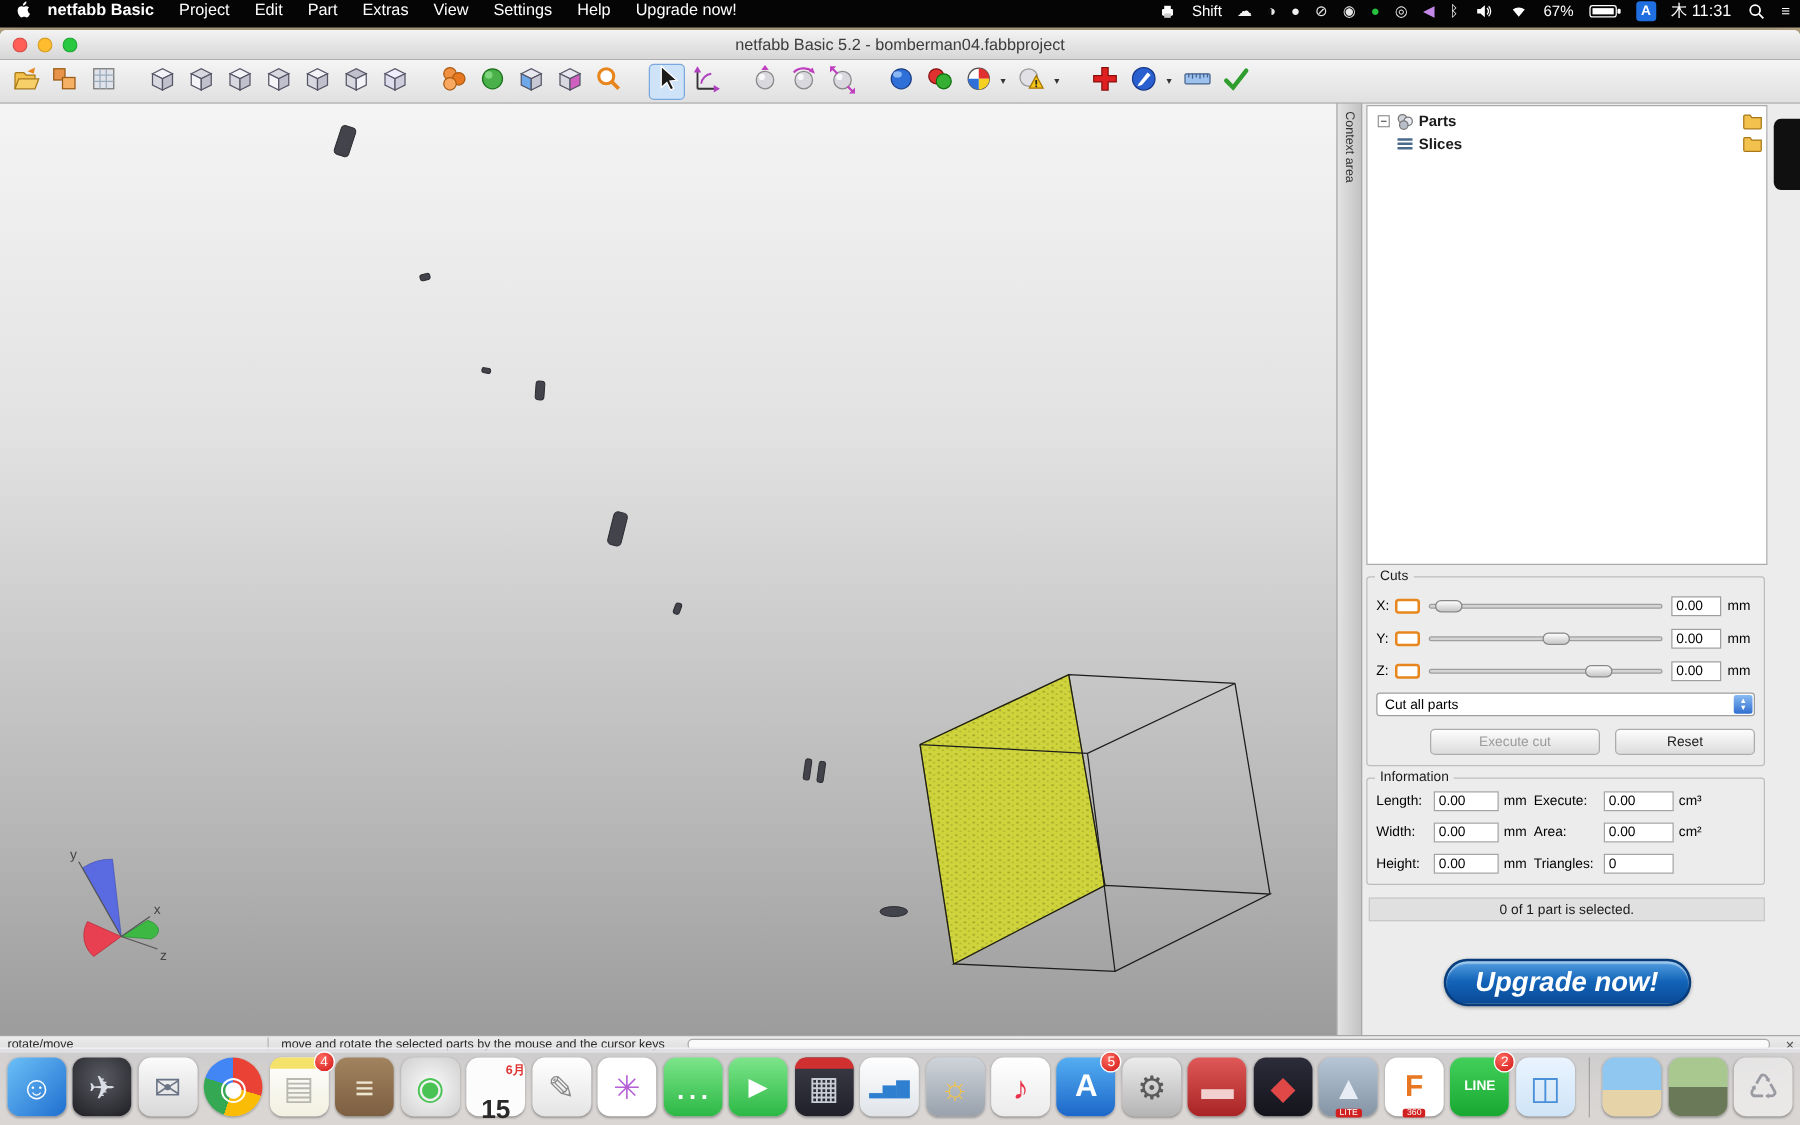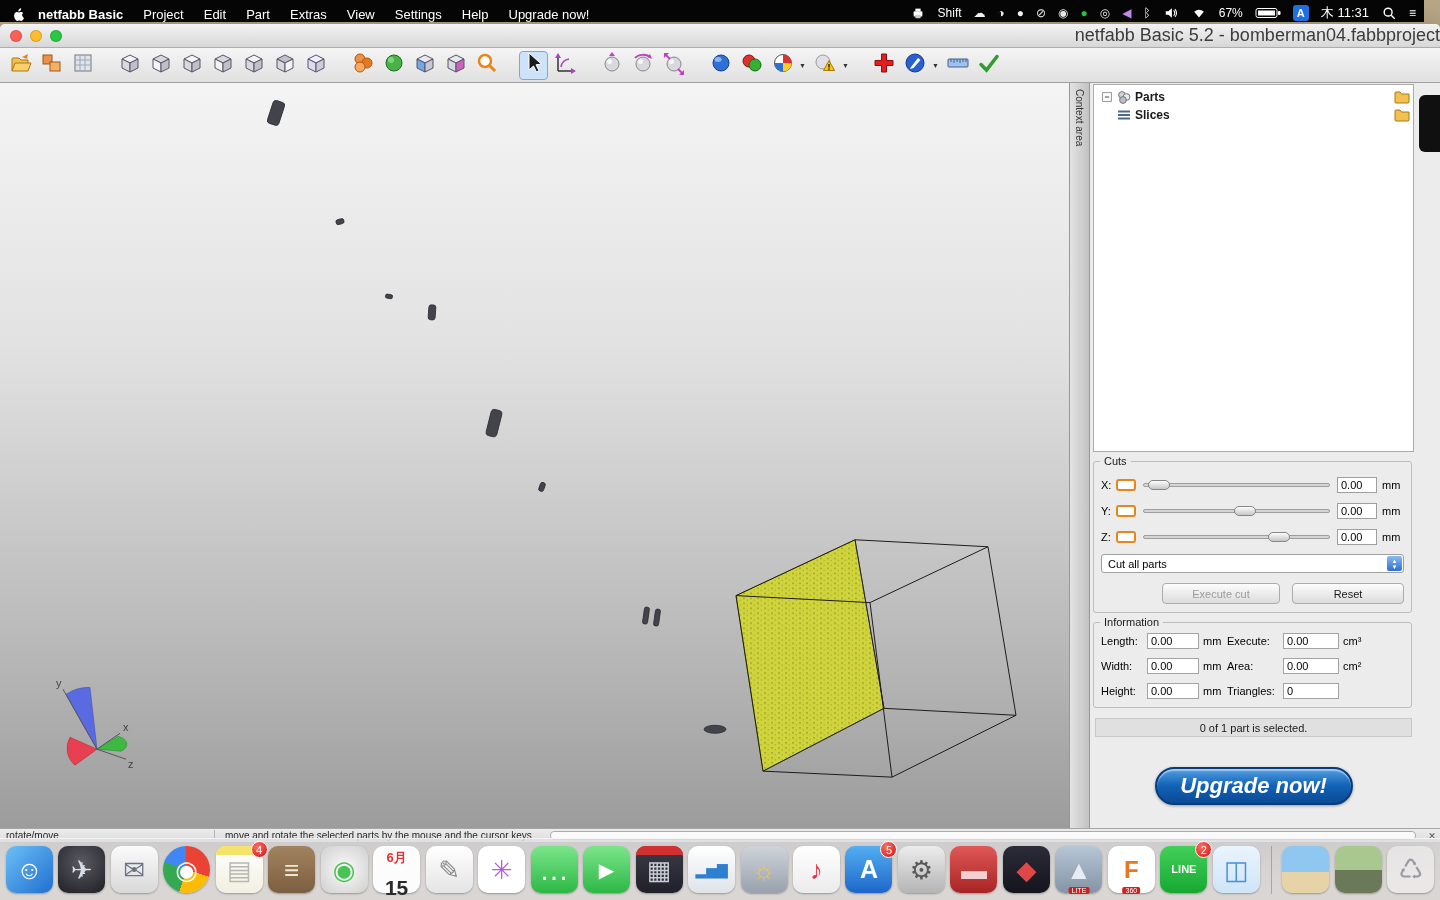--- a/index.html
+++ b/index.html
@@ -1,21 +1,21 @@
 <!DOCTYPE html>
 <html style="--plane-yellow: #cfd43c;"><head>
 <meta charset="utf-8">
 <style>
   * { box-sizing: border-box; }
   html,body { margin:0; padding:0; width:1440px; height:900px; overflow:hidden;
     font-family:"Liberation Sans", sans-serif; background:#b8a888; }
 
   
-  .menubar { position:absolute; top:0; left:0; right:16px; height:22px; background:#050505;
-    color:#fff; display:flex; align-items:flex-end; padding:0 8px; font-size:13px; z-index:50; }
+  .menubar { position:absolute; top:0; left:0; right:0; height:22px; background:#050505;
+    color:#fff; display:flex; align-items:flex-start; padding:0 8px; font-size:13px; z-index:50; }
   .mb-apple { width:20px; display:flex; justify-content:center; }
   .mb-apple svg { width:14px; height:15px; }
   .mb-app { font-weight:bold; padding:0 10px; }
   .mb-item { padding:0 10px; }
   .mb-right { margin-left:auto; display:flex; align-items:center; gap:12px; font-size:12px; }
   .mb-glyph { font-size:12px; line-height:1; }
   .mb-svg svg { width:16px; height:14px; vertical-align:middle; }
   .mb-svg.wide svg { width:26px; }
   .mb-text { font-size:12px; }
   .mb-clock { font-size:13px; }
@@ -25,21 +25,21 @@
   
   .window { position:absolute; top:24px; left:0; width:1440px; height:818px;
     display:flex; flex-direction:column; background:#ececec;
     border-radius:5px 5px 0 0; box-shadow:0 12px 40px rgba(0,0,0,.45); z-index:10; }
   .titlebar { height:24px; background:linear-gradient(#f3f3f3,#d7d7d7);
     border-bottom:1px solid #adadad; border-radius:5px 5px 0 0;
     display:flex; align-items:center; position:relative; flex:0 0 auto; }
   .traffic { position:absolute; left:10px; display:flex; gap:8px; }
   .light { width:12px; height:12px; border-radius:50%; border:1px solid rgba(0,0,0,.15); }
   .light.red { background:#ff5f57; } .light.yellow { background:#febc2e; } .light.green { background:#28c840; }
-  .title { flex:1; text-align:right; font-size:18px; color:#3c3c3c; }
+  .title { flex:1; text-align:center; font-size:13px; color:#3c3c3c; }
 
   
   .toolbar { height:35px; background:linear-gradient(#f5f5f5,#e0e0e0);
     border-bottom:1px solid #a0a0a0; display:flex; align-items:center; padding:0 6px; flex:0 0 auto; }
   .tb-group { display:flex; align-items:center; margin-right:16px; }
   .tb-btn { width:29px; height:29px; display:flex; align-items:center; justify-content:center;
     border:1px solid transparent; border-radius:4px; margin-right:2px; }
   .tb-btn.selected { background:#cfe3f8; border-color:#7aa7dd; }
   .tb-btn svg { width:24px; height:24px; }
   .tb-dd { font-size:7px; color:#333; margin:0 5px 0 0; }
@@ -87,21 +87,21 @@
   .cut-dd { height:19px; background:#fff; border:1px solid #9e9e9e; border-radius:3px;
     display:flex; align-items:center; padding-left:6px; margin:4px 0 10px; position:relative; }
   .dd-stepper { position:absolute; right:1px; top:1px; bottom:1px; width:15px; border-radius:2px;
     background:linear-gradient(#8abaf2,#2f6fd0); color:#fff; font-size:6px; line-height:6px;
     display:flex; flex-direction:column; align-items:center; justify-content:center; }
 
   .cut-btnrow { display:flex; justify-content:flex-end; gap:12px; margin-top:2px; }
   .btn { height:21px; border:1px solid #acacac; border-radius:4px;
     background:linear-gradient(#fdfdfd,#dcdcdc); display:flex; align-items:center;
     justify-content:center; font-size:11px; color:#1a1a1a; }
-  .btn.exec { width:118px; color:#9b9b9b; }
+  .btn.exec { width:136px; color:#9b9b9b; }
   .btn.reset { width:112px; }
 
   .info-grid { display:grid; grid-template-columns:46px 52px 28px 56px 56px 30px;
     row-gap:9px; align-items:center; }
   .info-box { height:16px; background:#fff; border:1px solid #a4a4a4; padding:1px 3px 0; }
   .info-unit { padding-left:4px; }
 
   .sel-bar { margin:10px 2px 0; height:19px; background:#e0e0e0; border:1px solid #c8c8c8;
     display:flex; align-items:center; justify-content:center; font-size:11px; color:#1a1a1a; flex:0 0 auto; }
 
@@ -129,21 +129,21 @@
   .dock-item { width:52px; height:54px; margin:0 1px; display:flex; align-items:center; justify-content:center; }
   .dock-icon { width:47px; height:47px; border-radius:10px; position:relative;
     display:flex; align-items:center; justify-content:center;
     box-shadow:0 1px 2px rgba(0,0,0,.3); }
   .dock-glyph { font-size:26px; line-height:1; }
   .badge { position:absolute; top:-5px; right:-5px; min-width:17px; height:17px; padding:0 4px;
     border-radius:9px; background:radial-gradient(circle at 35% 30%,#ff6a5e,#cf1616);
     color:#fff; font-size:11px; display:flex; align-items:center; justify-content:center;
     border:1px solid #fff; }
   .top-stripe { position:absolute; top:0; left:0; right:0; height:9px; border-radius:10px 10px 0 0; }
-  .top-label { position:absolute; top:3px; width:100%; text-align:center; font-size:13px; font-weight:bold; }
+  .top-label { position:absolute; top:3px; width:100%; text-align:right; font-size:10px; font-weight:bold; }
   .bottom-label { position:absolute; bottom:-1px; left:50%; transform:translateX(-50%);
     background:#d02020; color:#fff; font-size:7px; padding:0 3px; border-radius:2px; white-space:nowrap; }
   .dock-sep { width:1px; height:48px; margin:0 8px; background:rgba(80,80,80,.35); }
 </style>
 </head>
 <body>
 
 <div class="menubar">
   <span class="mb-apple">
       <svg viewBox="0 0 16 16">

